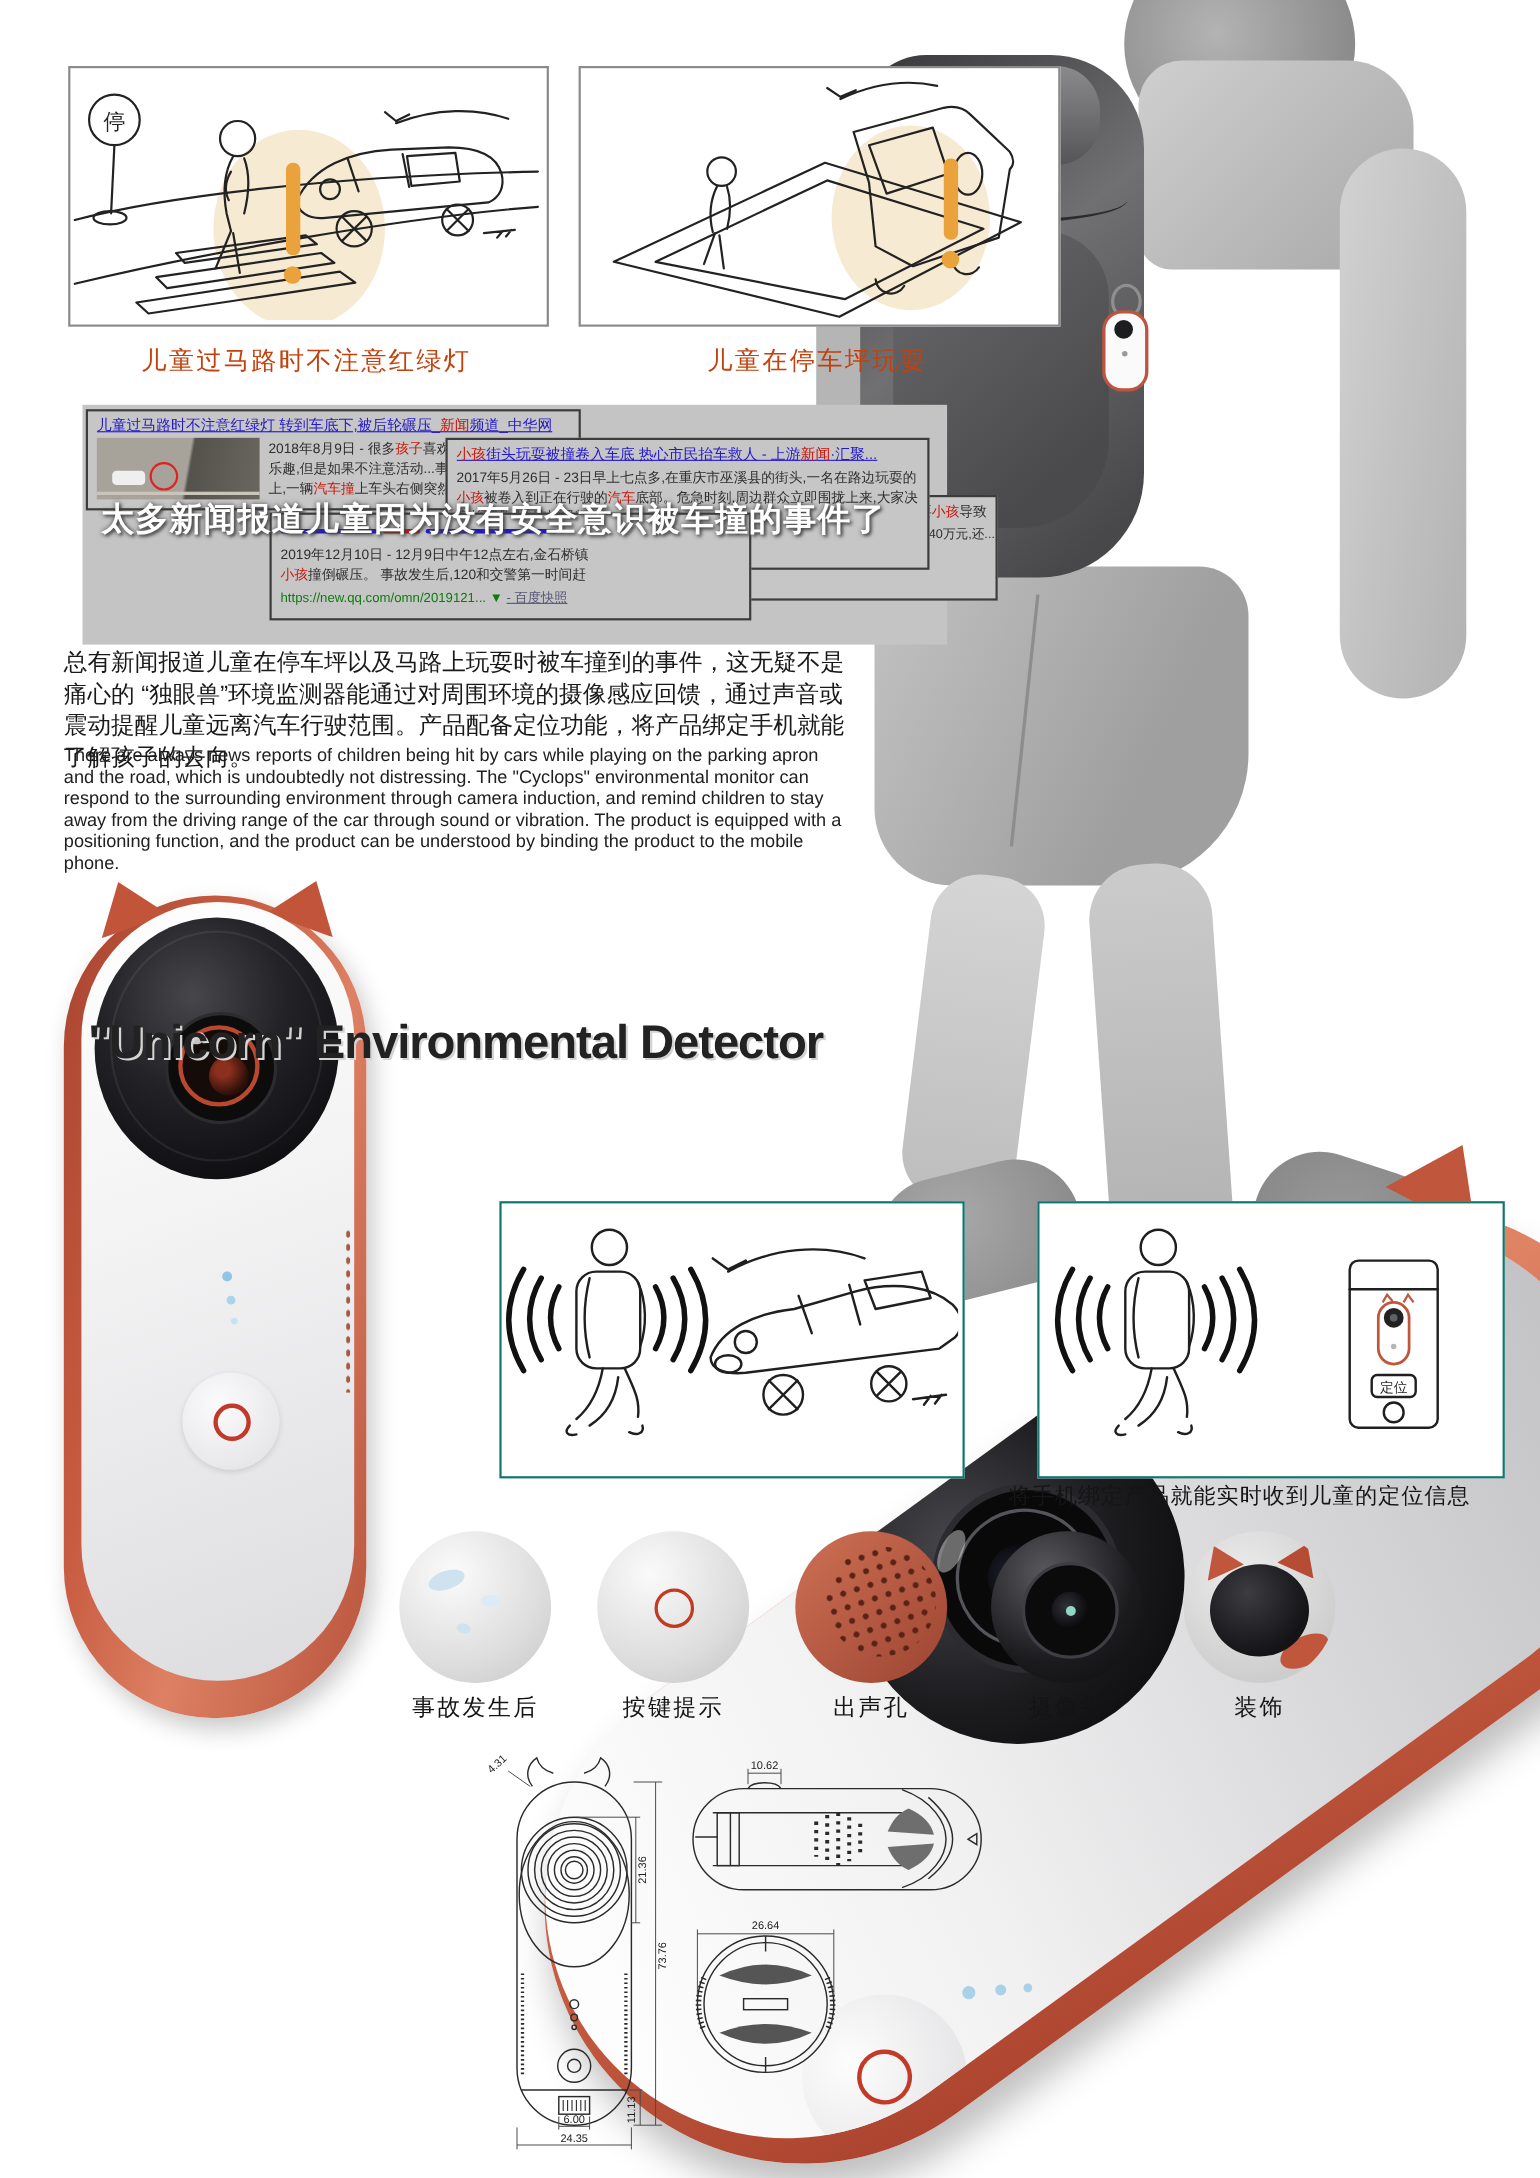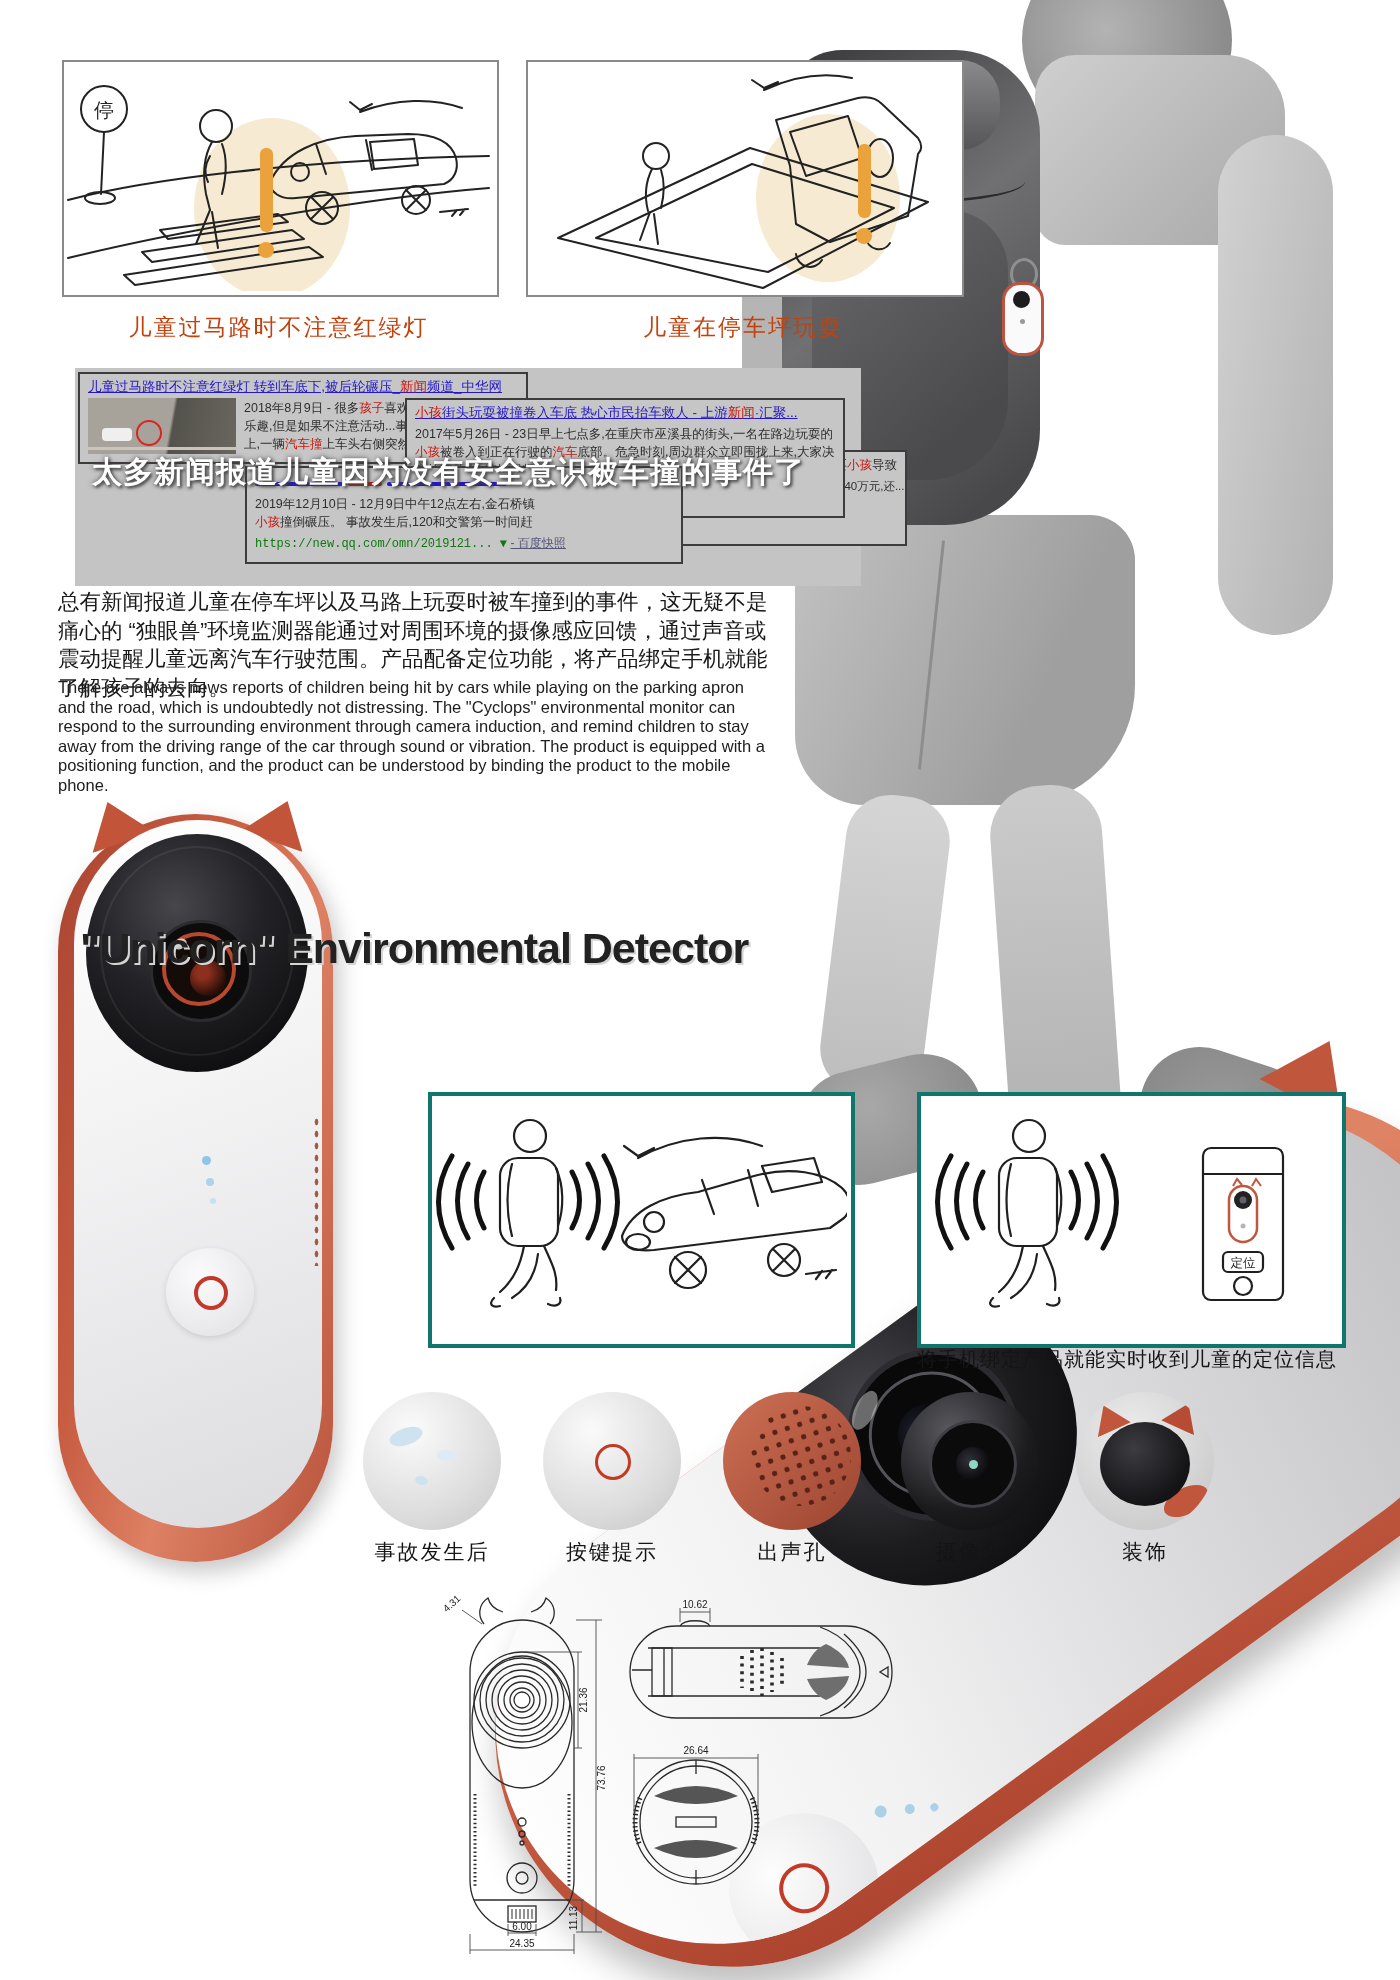--- a/index.html
+++ b/index.html
@@ -32,21 +32,21 @@
   .ph-device .cam{position:absolute;left:8px;top:6px;width:17px;height:17px;border-radius:50%;background:#1d1d1f;}
   .ph-device .dot{position:absolute;left:15px;top:34px;width:5px;height:5px;border-radius:50%;background:#999;}
   .ph-loop{left:1010px;top:258px;width:22px;height:26px;border:3px solid #8f8f8f;border-radius:50%;background:transparent;}
 
   
   .news-bg{left:75px;top:368px;width:786px;height:218px;background:#c4c4c4;z-index:2;}
   .news-box{position:absolute;background:#c6c6c6;border:2px solid #3c3c3c;box-sizing:border-box;padding:4px 8px;overflow:hidden;}
   .news-title{font-size:13.5px;white-space:nowrap;overflow:hidden;display:block;text-decoration:underline;color:#2418c9;cursor:pointer;}
   .news-body{font-size:12.5px;line-height:18px;color:#2e2e2e;margin-top:3px;}
   .red{color:#c8170d;}
-  .green-url{color:#0e7a0e;font-size:12px;font-family:Liberation Mono, monospace;}
+  .green-url{color:#0e7a0e;font-size:12px;}
   .cache-link{color:#555577;text-decoration:underline;font-size:12px;}
   .news-thumb{float:left;width:148px;height:56px;margin:2px 8px 0 0;background:linear-gradient(100deg,#a7a39a 55%,#54524c 57%,#6a675f);position:relative;}
   .news-thumb .t-car{position:absolute;left:14px;top:30px;width:30px;height:13px;border-radius:4px;background:#efefef;}
   .news-thumb .t-mark{position:absolute;left:48px;top:22px;width:22px;height:22px;border-radius:50%;border:2px solid #d22;}
   .news-thumb .t-road{position:absolute;left:0;bottom:4px;width:100%;height:3px;background:#c9c5ba;}
   .fake-link{display:inline-block;height:4px;border-radius:2px;margin-right:5px;vertical-align:middle;}
   .overlay-headline{left:92px;top:452px;width:740px;font-size:30px;font-weight:bold;color:#fff;letter-spacing:1px;white-space:nowrap;z-index:6;text-shadow:0 0 5px rgba(70,70,70,.95),2px 2px 3px rgba(60,60,60,.85);}
   .src-icon{display:inline-block;width:13px;height:13px;border-radius:50%;background:#9aa7b0;vertical-align:-2px;margin-right:4px;}
   .green-site{color:#0e7a0e;}
 
@@ -74,21 +74,21 @@
   .hero-glint{left:20px;top:16px;width:14px;height:10px;border-radius:50%;background:rgba(255,255,255,.75);transform:rotate(-25deg);}
   .hero-led{border-radius:50%;}
   .led1{left:128px;top:336px;width:9px;height:9px;background:#8fc6e4;}
   .led2{left:132px;top:358px;width:8px;height:8px;background:#aad4ec;}
   .led3{left:136px;top:378px;width:6px;height:6px;background:#c4e2f2;}
   .hero-btn{left:92px;top:428px;width:88px;height:88px;border-radius:50%;background:radial-gradient(circle at 38% 32%,#fbfbfc,#e7e7ea 75%);box-shadow:0 2px 6px rgba(0,0,0,.12);}
   .hero-btn-ring{left:28px;top:28px;width:26px;height:26px;border-radius:50%;border:4px solid #c0392b;}
   .hero-sidedots{right:2px;top:296px;width:7px;height:150px;background-image:radial-gradient(#a35b44 1.6px,transparent 2.2px);background-size:7px 12px;}
 
   
-  .scn-box{border:4px solid #0f766e;background:#fff;z-index:3;}
+  .scn-box{border:2px solid #0f766e;background:#fff;z-index:3;margin-left:26px;}
   .scn-caption{font-size:20px;color:#151515;letter-spacing:1px;text-align:center;z-index:3;}
   .ln2{fill:none;stroke:#1f1f1f;stroke-width:2.2;stroke-linecap:round;stroke-linejoin:round;}
   .w{fill:none;stroke:#111;stroke-width:5;stroke-linecap:round;}
 
   
   .det{width:138px;height:138px;border-radius:50%;overflow:hidden;z-index:3;}
   .det *{position:absolute;}
   .det-label{width:180px;text-align:center;font-size:21px;color:#141414;letter-spacing:2px;z-index:3;}
   .det-battery{background:radial-gradient(circle at 35% 28%,#fbfbfb,#dedede 60%,#c6c6c6);}
   .spot{border-radius:50%;}

